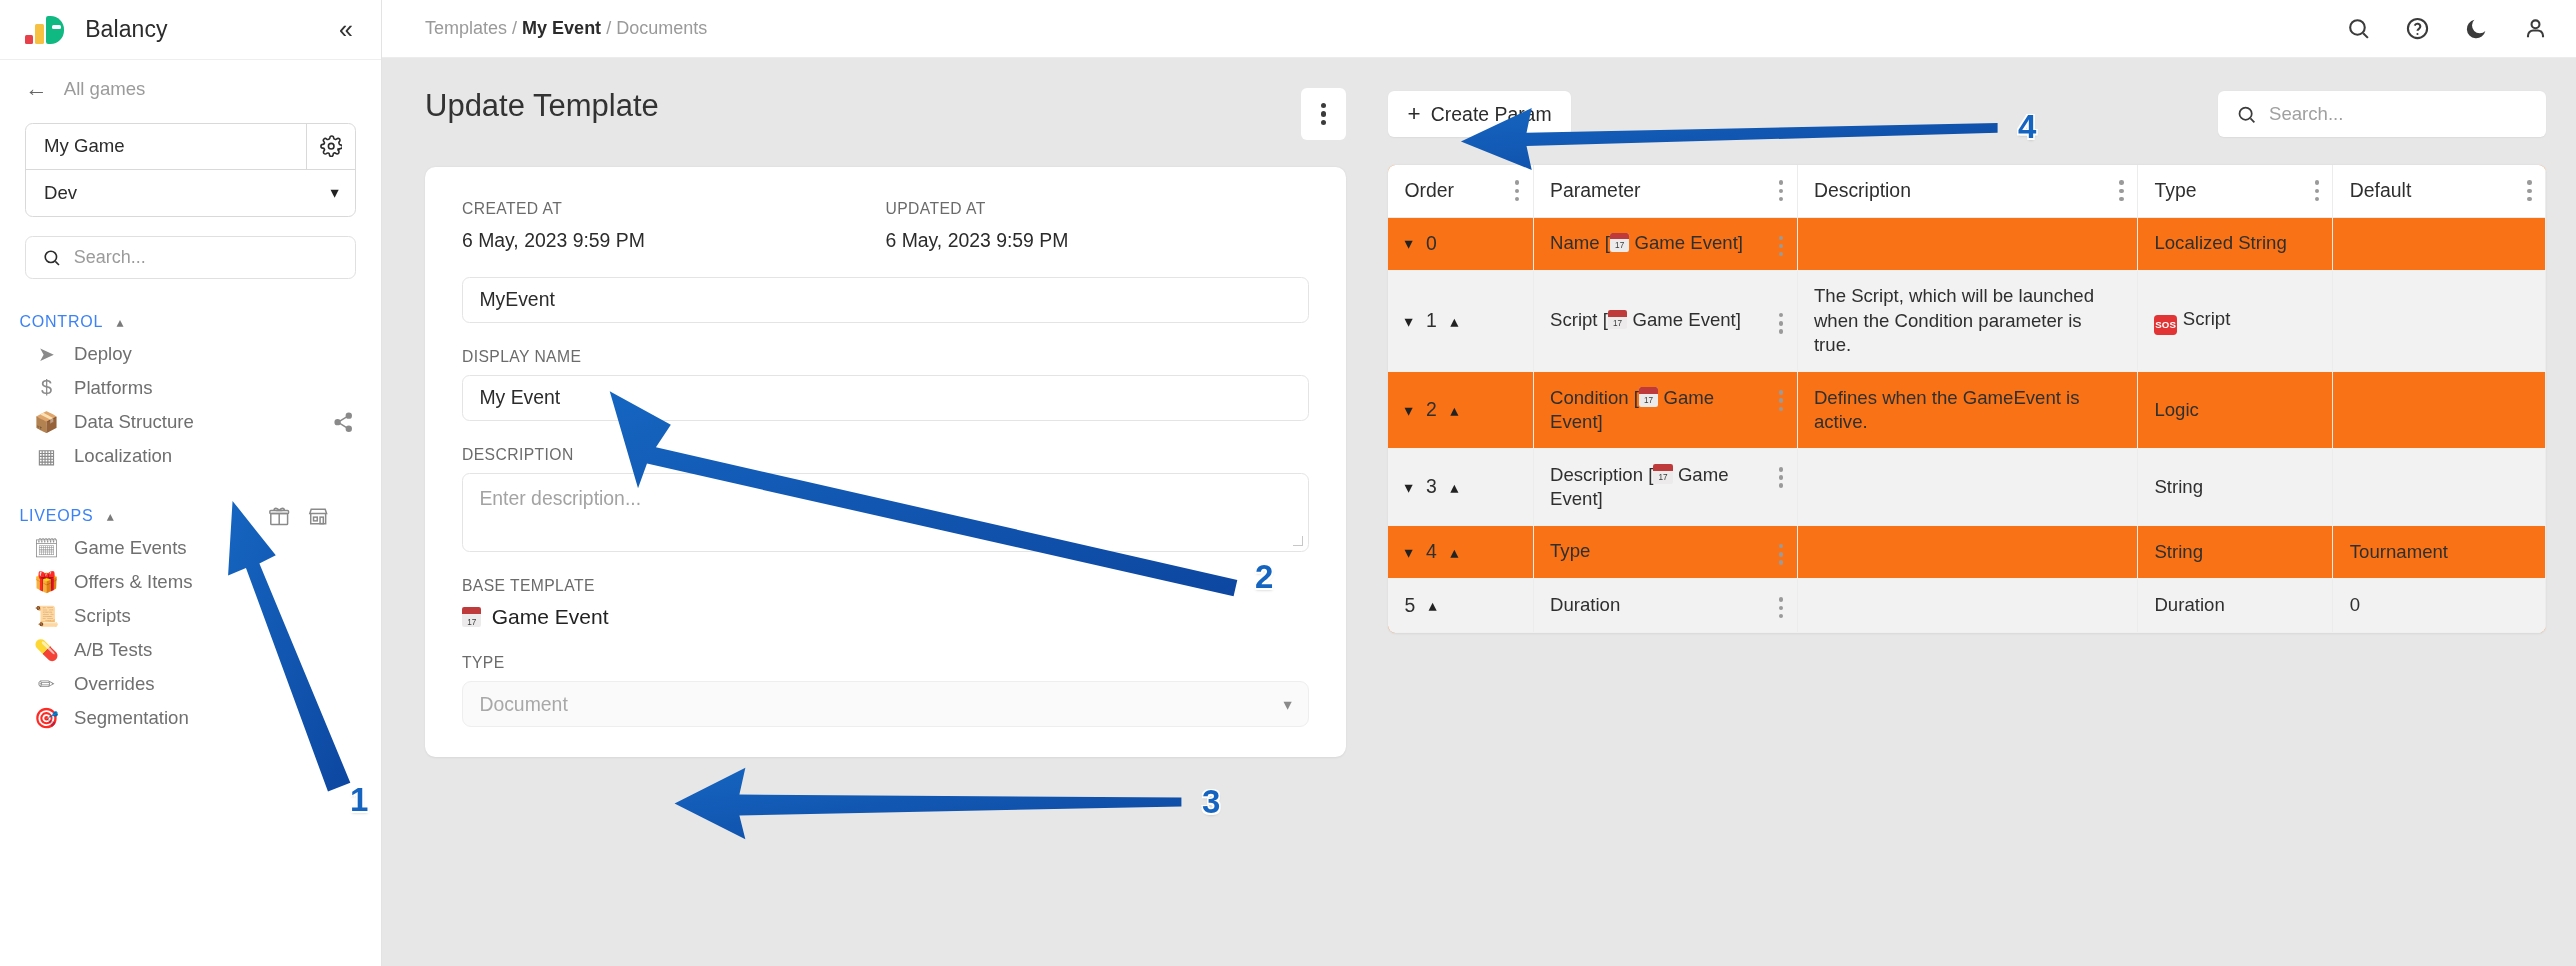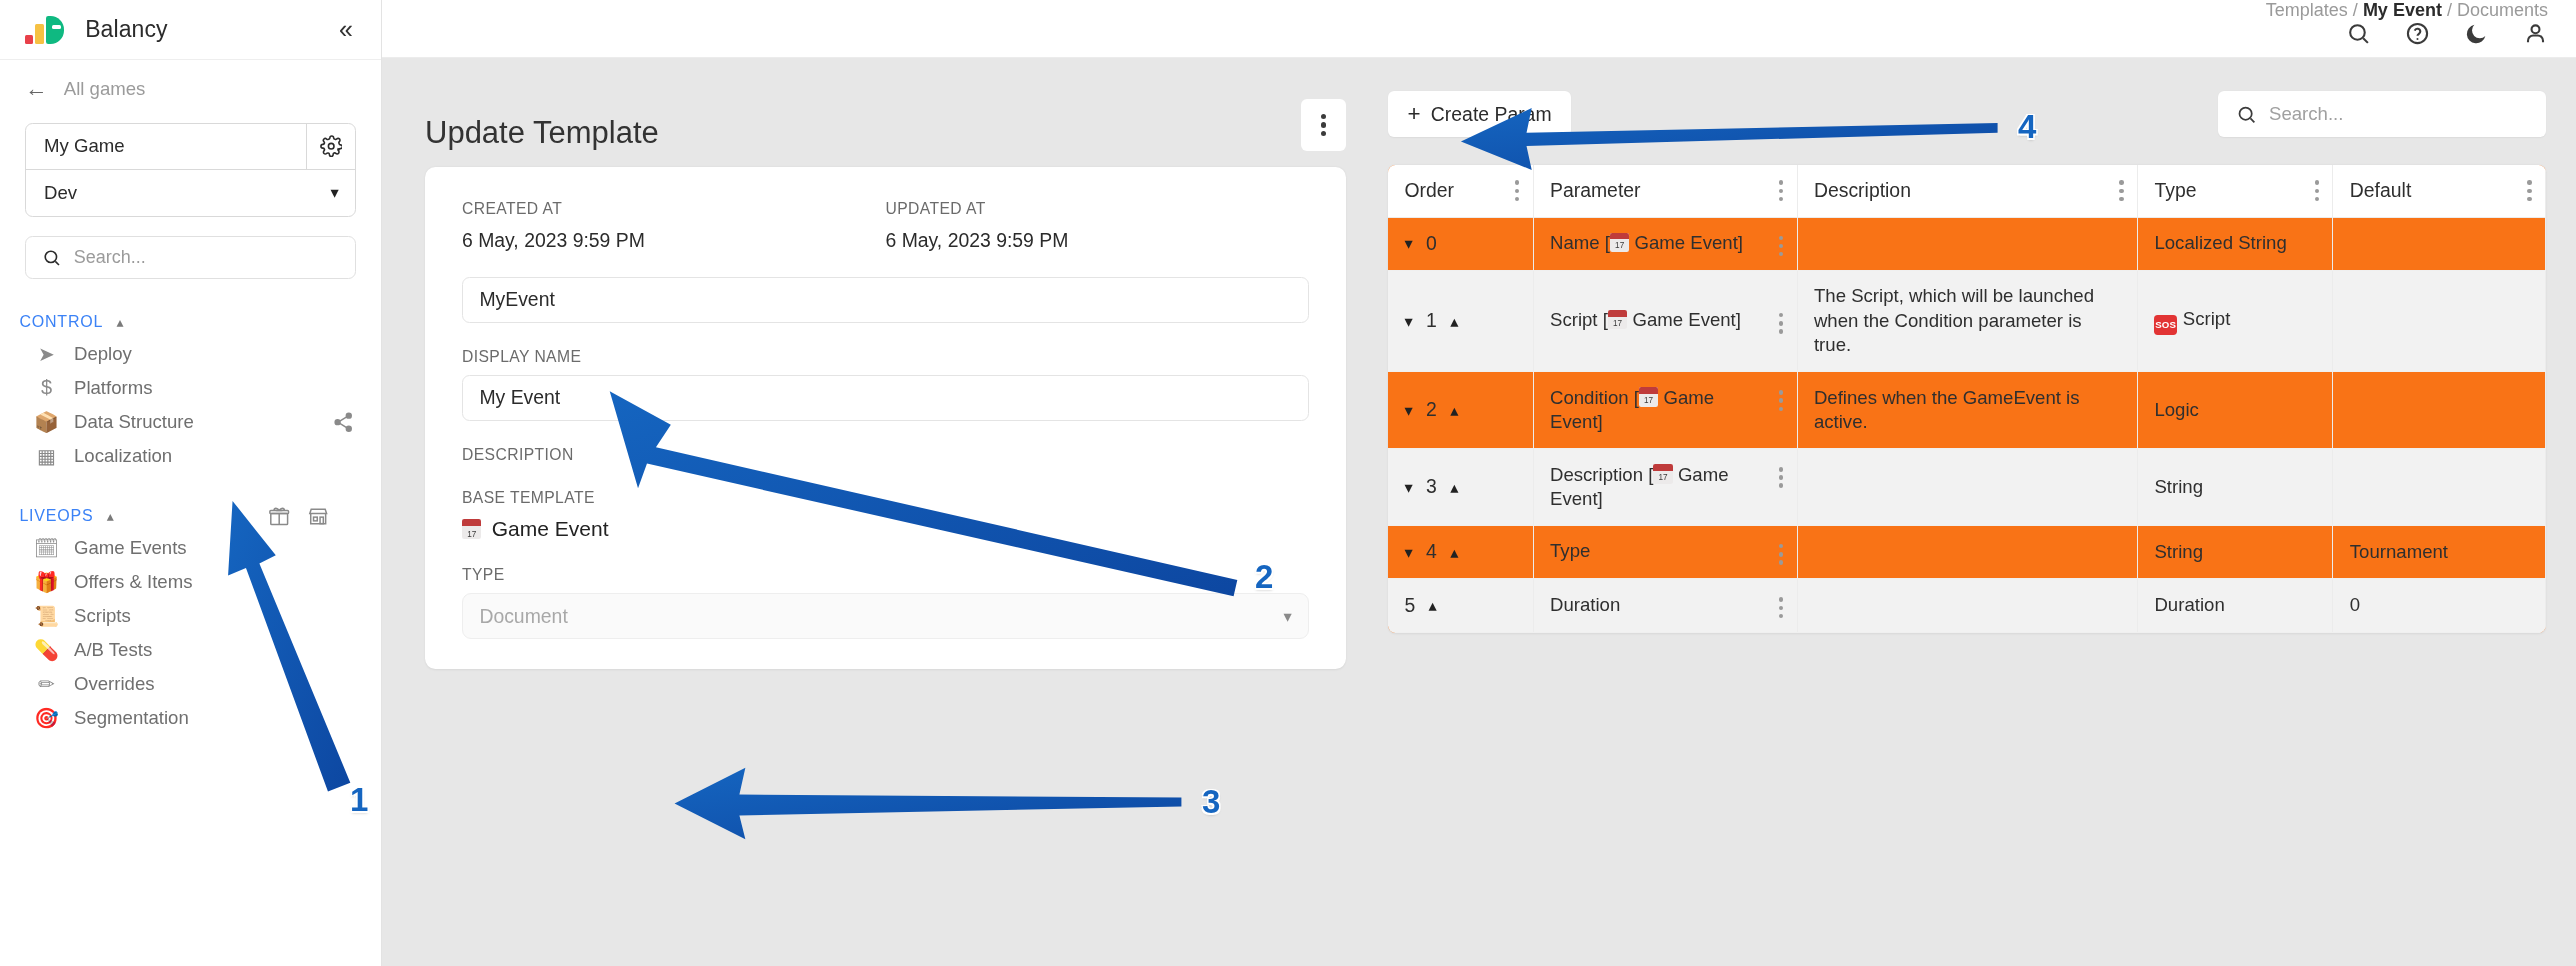--- a/index.html
+++ b/index.html
@@ -64,32 +64,32 @@
 
   .nav-item { display: flex; align-items: center; gap: 15px; height: 34px; padding-left: 34px;
               font-size: 18.6px; color: #6f6f6f; cursor: pointer; }
   .nav-ico { width: 25px; display: flex; align-items: center; justify-content: center;
              font-size: 20px; color: #8a8a8a; }
 
   .liveops-extra { display: flex; gap: 16.4px; margin-left: auto; padding-right: 27px; }
 
   
   .main { flex: 1; height: 966px; display: flex; flex-direction: column; position: relative; }
-  .topbar { height: 58px; background: #fff; display: flex; align-items: flex-end;
-            padding: 0 28px 0 43px; border-bottom: 0.7px solid #ececec; flex-direction: column; }
+  .topbar { height: 58px; background: #fff; display: flex; align-items: center;
+            padding: 0 28px 0 43px; border-bottom: 0.7px solid #ececec; }
   .crumb { font-size: 18px; color: #9a9a9a; }
   .crumb b { color: #2b2b2b; font-weight: 600; }
   .crumb .sep { color: #9a9a9a; }
   .top-icons { margin-left: auto; display: flex; gap: 34px; align-items: center; }
 
   .content { flex: 1; display: flex; background: #e7e7e7; padding: 0; overflow: hidden; }
 
   
   .left-col { width: 1006px; flex: 0 0 1006px; padding: 30px 42px 0 43px; }
-  .page-title-row { display: flex; align-items: flex-end; height: 63px; }
+  .page-title-row { display: flex; align-items: flex-start; height: 63px; }
   .page-title { font-size: 31px; font-weight: 500; color: #333; }
   .kebab-btn { margin-left: auto; width: 45px; height: 52px; background: #fff; border-radius: 6px;
                display: flex; align-items: center; justify-content: center; }
   .kebab { display: flex; flex-direction: column; gap: 3.7px; }
   .kebab i { width: 5.2px; height: 5.2px; border-radius: 50%; background: #3b3b3b; display: block; }
 
   .form-card { margin-top: 16.4px; background: #fff; border-radius: 10.4px; padding: 33px 37px 30px 37px;
                box-shadow: 0 0.7px 2.2px rgba(0,0,0,.07); }
   .meta-row { display: flex; }
   .meta-col { width: 50%; }
@@ -347,20 +347,21 @@
             <div class="f-input">MyEvent</div>
           </div>
 
           <div class="field">
             <span class="f-label">DISPLAY NAME</span>
             <div class="f-input">My Event</div>
           </div>
 
           <div class="field">
             <span class="f-label">DESCRIPTION</span>
+            <div class="f-area">Enter description...</div>
           </div>
 
           <div class="field">
             <span class="f-label">BASE TEMPLATE</span>
             <div class="base-tmpl">
               <span class="cal"></span>
               <span>Game Event</span>
             </div>
           </div>
 

